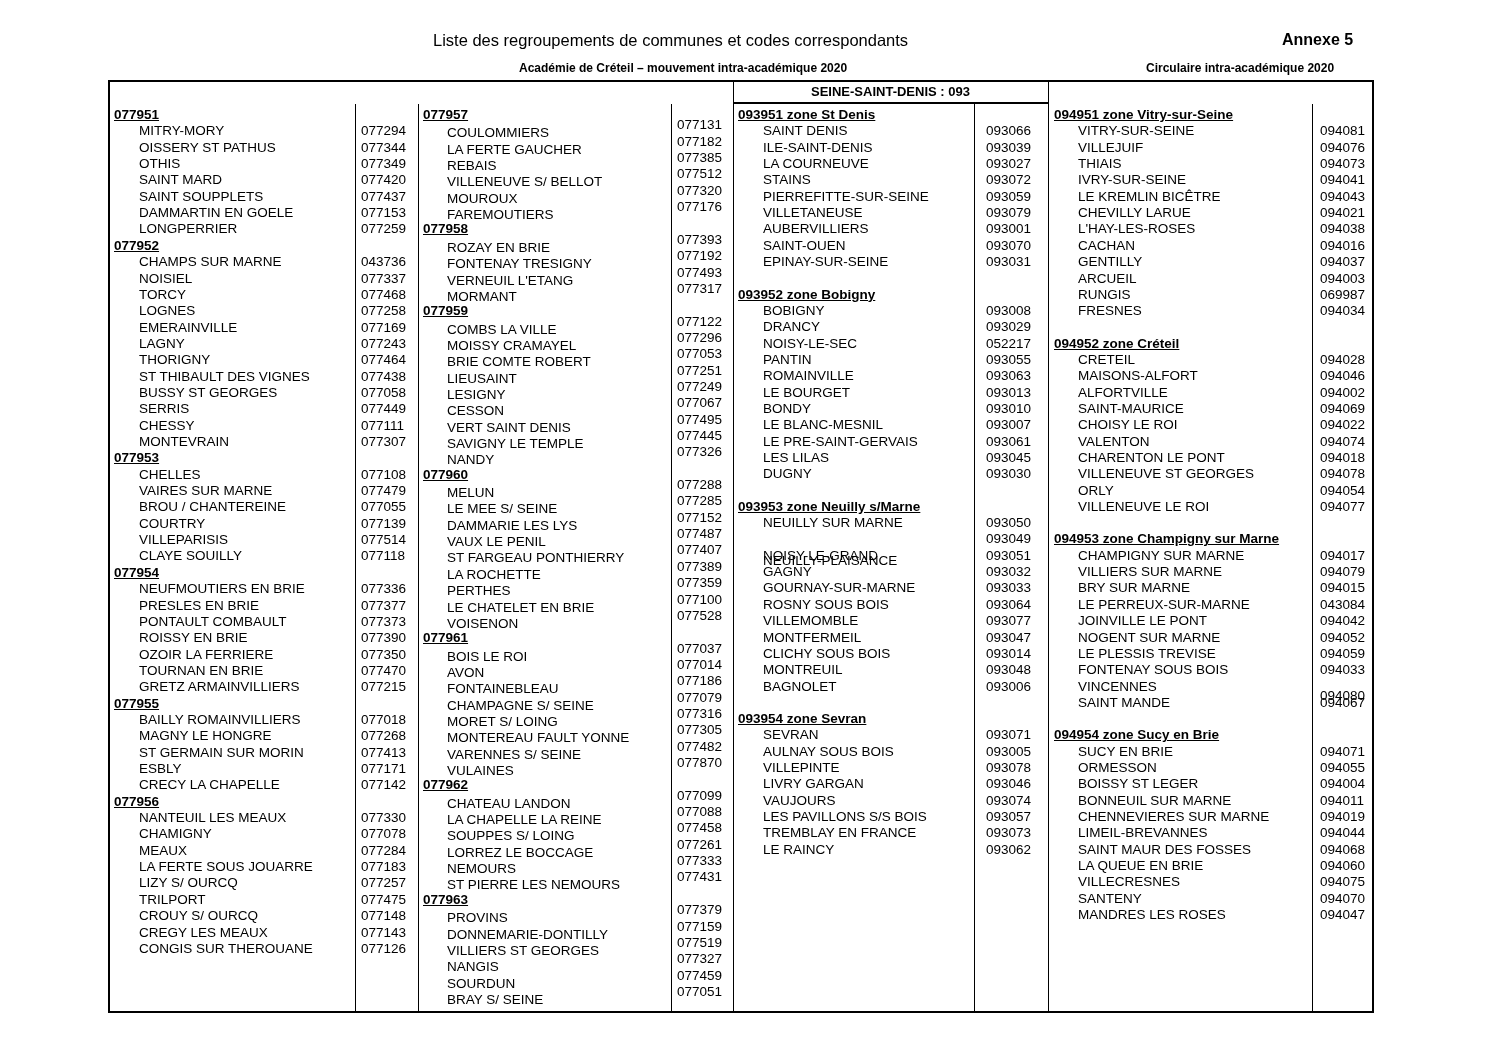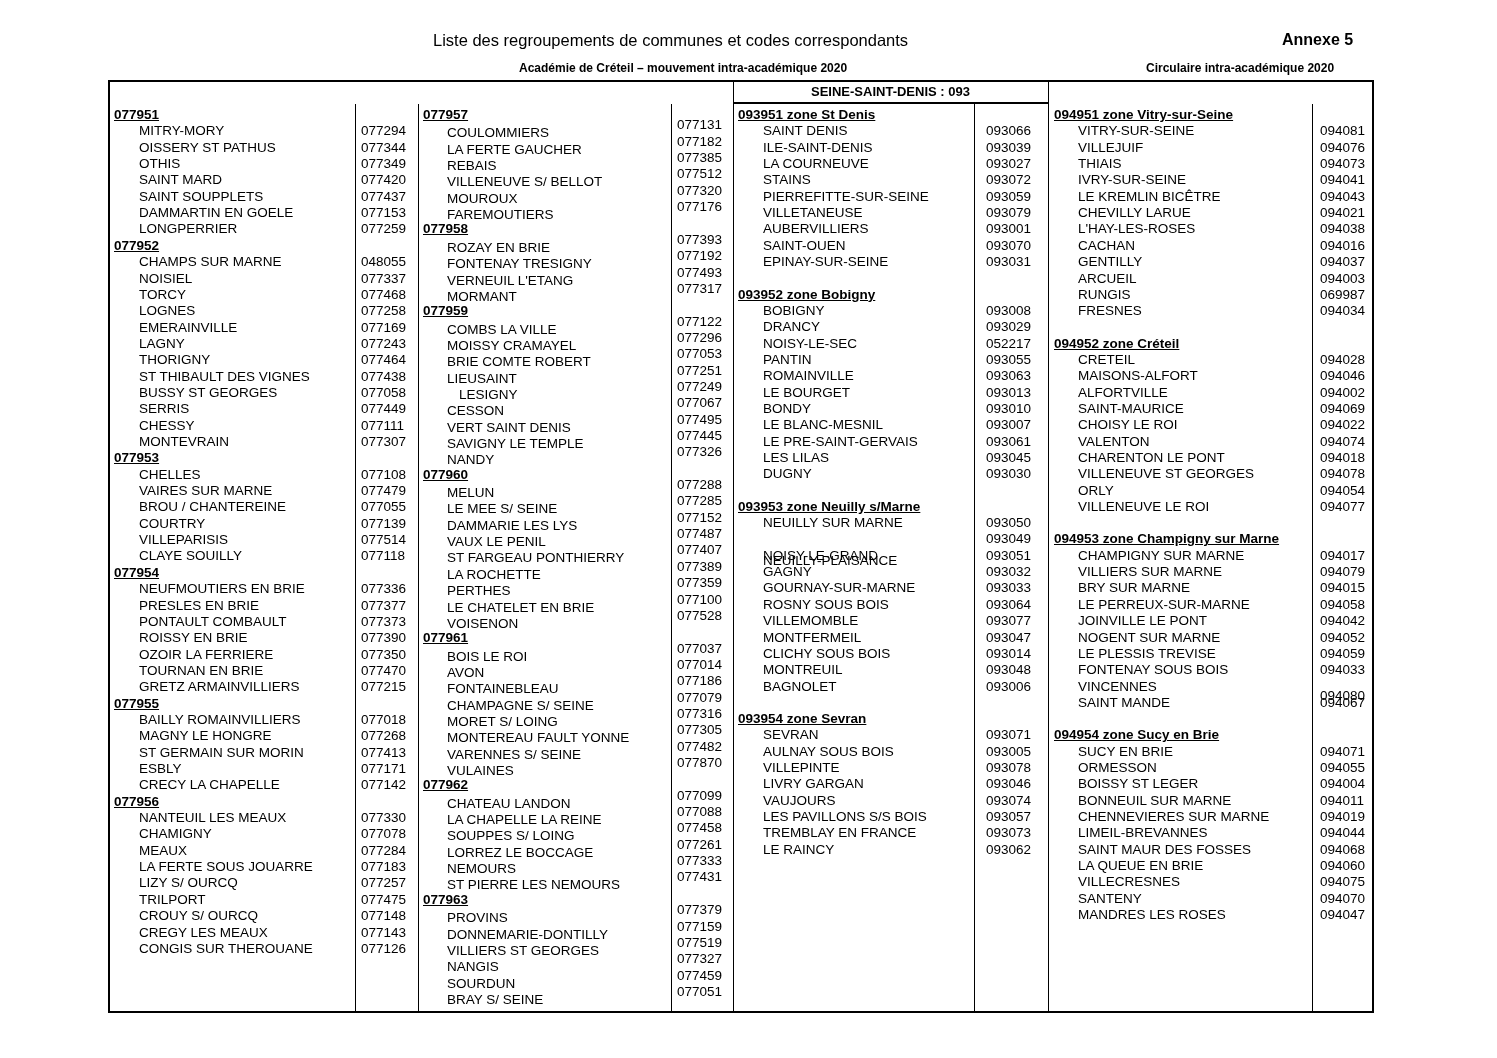--- a/index.html
+++ b/index.html
@@ -53,21 +53,21 @@
         <div class="line" style="left: 29px; top: 68.4px;">SAINT MARD</div>
         <div class="line code" style="left: 251px; top: 68.4px;">077420</div>
         <div class="line" style="left: 29px; top: 84.75px;">SAINT SOUPPLETS</div>
         <div class="line code" style="left: 251px; top: 84.75px;">077437</div>
         <div class="line" style="left: 29px; top: 101.1px;">DAMMARTIN EN GOELE</div>
         <div class="line code" style="left: 251px; top: 101.1px;">077153</div>
         <div class="line" style="left: 29px; top: 117.45px;">LONGPERRIER</div>
         <div class="line code" style="left: 251px; top: 117.45px;">077259</div>
         <div class="line grp" style="left: 4px; top: 133.8px;">077952</div>
         <div class="line" style="left: 29px; top: 150.15px;">CHAMPS SUR MARNE</div>
-        <div class="line code" style="left: 251px; top: 150.15px;">048055</div>
+        <div class="line code" style="left: 251px; top: 150.15px;">043736</div>
         <div class="line" style="left: 29px; top: 166.5px;">NOISIEL</div>
         <div class="line code" style="left: 251px; top: 166.5px;">077337</div>
         <div class="line" style="left: 29px; top: 182.85px;">TORCY</div>
         <div class="line code" style="left: 251px; top: 182.85px;">077468</div>
         <div class="line" style="left: 29px; top: 199.2px;">LOGNES</div>
         <div class="line code" style="left: 251px; top: 199.2px;">077258</div>
         <div class="line" style="left: 29px; top: 215.55px;">EMERAINVILLE</div>
         <div class="line code" style="left: 251px; top: 215.55px;">077169</div>
         <div class="line" style="left: 29px; top: 231.9px;">LAGNY</div>
         <div class="line code" style="left: 251px; top: 231.9px;">077243</div>
@@ -167,21 +167,21 @@
         <div class="line code" style="left: 259px; top: 176.85px;">077317</div>
         <div class="line grp" style="left: 5px; top: 199.2px;">077959</div>
         <div class="line" style="left: 29px; top: 217.55px;">COMBS LA VILLE</div>
         <div class="line code" style="left: 259px; top: 209.55px;">077122</div>
         <div class="line" style="left: 29px; top: 233.9px;">MOISSY CRAMAYEL</div>
         <div class="line code" style="left: 259px; top: 225.9px;">077296</div>
         <div class="line" style="left: 29px; top: 250.25px;">BRIE COMTE ROBERT</div>
         <div class="line code" style="left: 259px; top: 242.25px;">077053</div>
         <div class="line" style="left: 29px; top: 266.6px;">LIEUSAINT</div>
         <div class="line code" style="left: 259px; top: 258.6px;">077251</div>
-        <div class="line" style="left: 29px; top: 282.95px; margin-left: 12px;">LESIGNY</div>
+        <div class="line" style="left: 29px; top: 282.95px;">LESIGNY</div>
         <div class="line code" style="left: 259px; top: 274.95px;">077249</div>
         <div class="line" style="left: 29px; top: 299.3px;">CESSON</div>
         <div class="line code" style="left: 259px; top: 291.3px;">077067</div>
         <div class="line" style="left: 29px; top: 315.65px;">VERT SAINT DENIS</div>
         <div class="line code" style="left: 259px; top: 307.65px;">077495</div>
         <div class="line" style="left: 29px; top: 332px;">SAVIGNY LE TEMPLE</div>
         <div class="line code" style="left: 259px; top: 324px;">077445</div>
         <div class="line" style="left: 29px; top: 348.35px;">NANDY</div>
         <div class="line code" style="left: 259px; top: 340.35px;">077326</div>
         <div class="line grp" style="left: 5px; top: 362.7px;">077960</div>
@@ -379,21 +379,21 @@
         <div class="line" style="left: 30px; top: 395.05px;">VILLENEUVE LE ROI</div>
         <div class="line code" style="left: 272px; top: 395.05px;">094077</div>
         <div class="line grp" style="left: 6px; top: 427.4px;">094953 zone Champigny sur Marne</div>
         <div class="line" style="left: 30px; top: 443.75px;">CHAMPIGNY SUR MARNE</div>
         <div class="line code" style="left: 272px; top: 443.75px;">094017</div>
         <div class="line" style="left: 30px; top: 460.1px;">VILLIERS SUR MARNE</div>
         <div class="line code" style="left: 272px; top: 460.1px;">094079</div>
         <div class="line" style="left: 30px; top: 476.45px;">BRY SUR MARNE</div>
         <div class="line code" style="left: 272px; top: 476.45px;">094015</div>
         <div class="line" style="left: 30px; top: 492.8px;">LE PERREUX-SUR-MARNE</div>
-        <div class="line code" style="left: 272px; top: 492.8px;">094058</div>
+        <div class="line code" style="left: 272px; top: 492.8px;">043084</div>
         <div class="line" style="left: 30px; top: 509.15px;">JOINVILLE LE PONT</div>
         <div class="line code" style="left: 272px; top: 509.15px;">094042</div>
         <div class="line" style="left: 30px; top: 525.5px;">NOGENT SUR MARNE</div>
         <div class="line code" style="left: 272px; top: 525.5px;">094052</div>
         <div class="line" style="left: 30px; top: 541.85px;">LE PLESSIS TREVISE</div>
         <div class="line code" style="left: 272px; top: 541.85px;">094059</div>
         <div class="line" style="left: 30px; top: 558.2px;">FONTENAY SOUS BOIS</div>
         <div class="line code" style="left: 272px; top: 558.2px;">094033</div>
         <div class="line" style="left: 30px; top: 574.55px;">VINCENNES</div>
         <div class="line code" style="left: 272px; top: 574.55px; margin-top: 9px;">094080</div>

